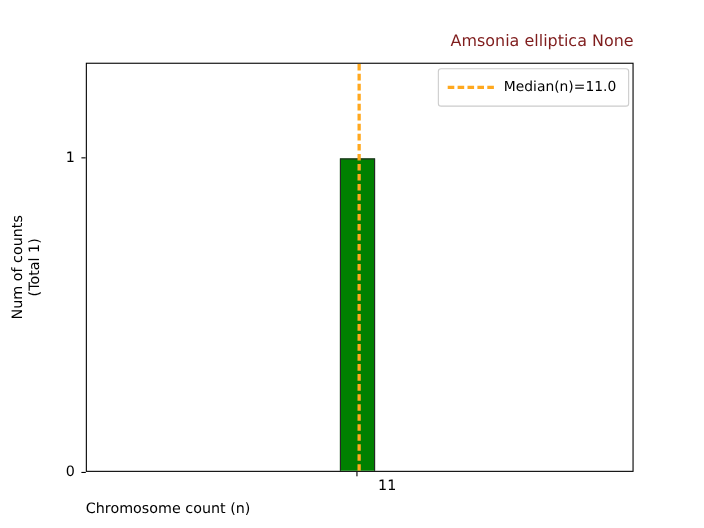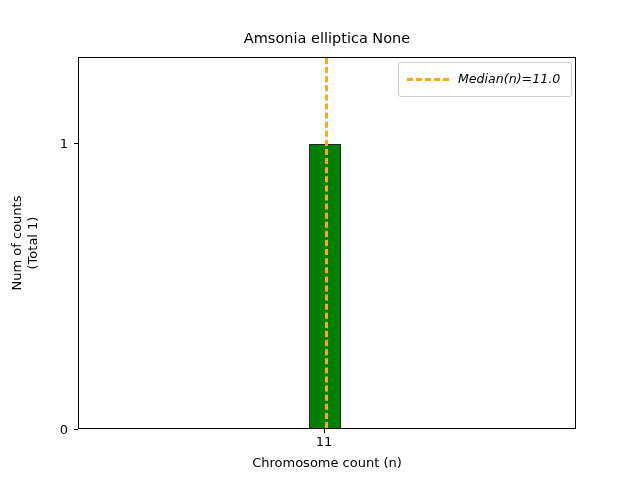--- a/index.html
+++ b/index.html
@@ -21,23 +21,23 @@
     height: 480px;
     background: #ffffff;
   }
 
   
   #chart-title {
     position: absolute;
     left: 78px;
     top: 30px;
     width: 498px;
-    text-align: center;
+    text-align: right;
     font-size: 14.5px;
-    color: #000000;
+    color: #7f1d1d;
     white-space: nowrap;
   }
 
   
   #plot-area {
     position: absolute;
     left: 78px;
     top: 57px;
     width: 498px;
     height: 372px;
@@ -87,29 +87,29 @@
     width: 0;
     border-left: 1.1px solid #000000;
   }
   .xtick-label {
     position: absolute;
     top: 435px;
     transform: translateX(-50%);
     font-size: 13px;
     white-space: nowrap;
     line-height: 1;
+    margin-left: 28px;
   }
 
   
   #xlabel {
     position: absolute;
     left: 78px;
     top: 455px;
     width: 498px;
-    text-align: center;
     font-size: 13px;
     white-space: nowrap;
   }
   #ylabel-wrap {
     position: absolute;
     left: 0px;
     top: 57px;
     width: 50px;
     height: 372px;
   }
@@ -150,21 +150,20 @@
     border-top: 3.4px dashed #ffa81e;
     margin-right: 9px;
   }
   .legend-swatch.blank {
     border-top: none;
   }
   .legend-text {
     font-size: 12.6px;
     white-space: nowrap;
     line-height: 1;
-    font-style: italic;
   }
 </style>
 </head>
 <body>
 
 <div id="figure">
 
   <div id="chart-title">Amsonia elliptica None</div>
 
   <div class="ytick-mark" style="top:429px;"></div>

